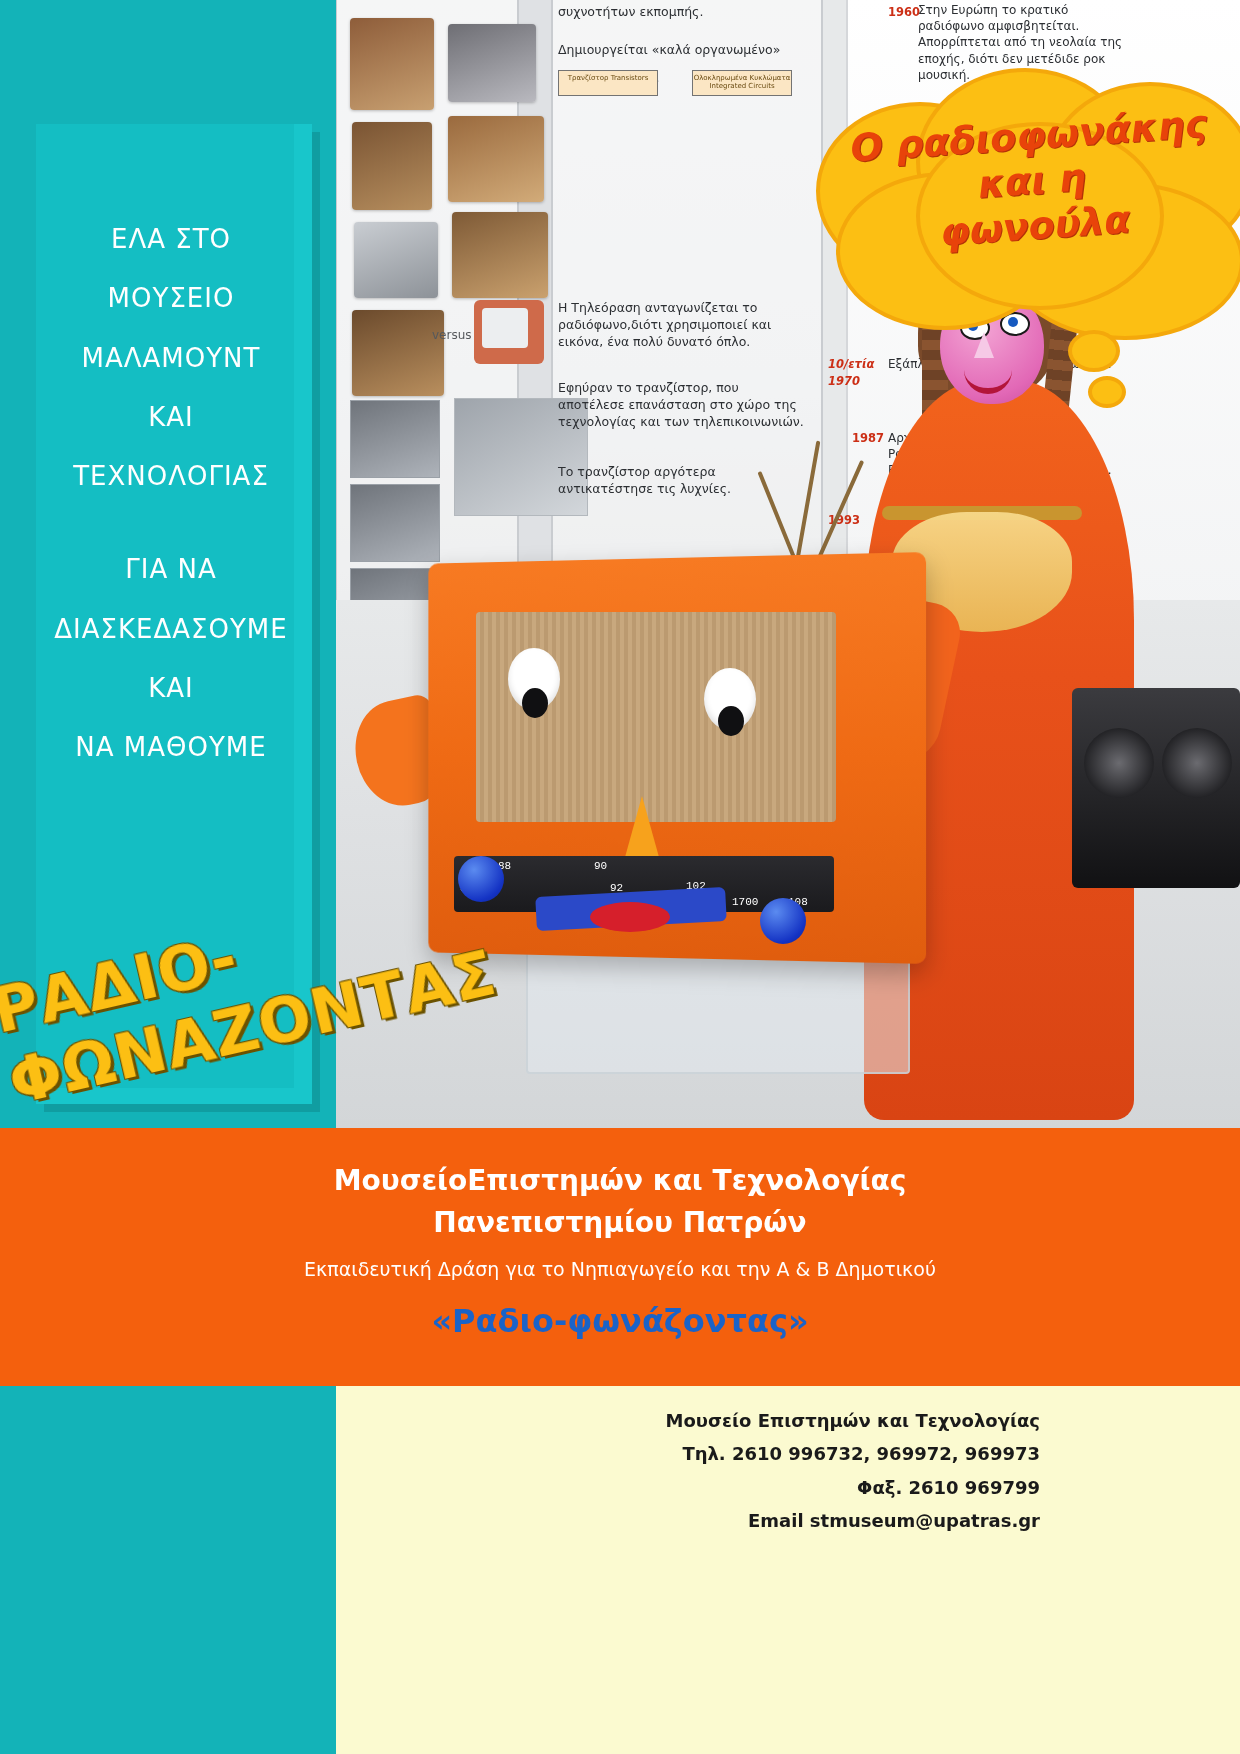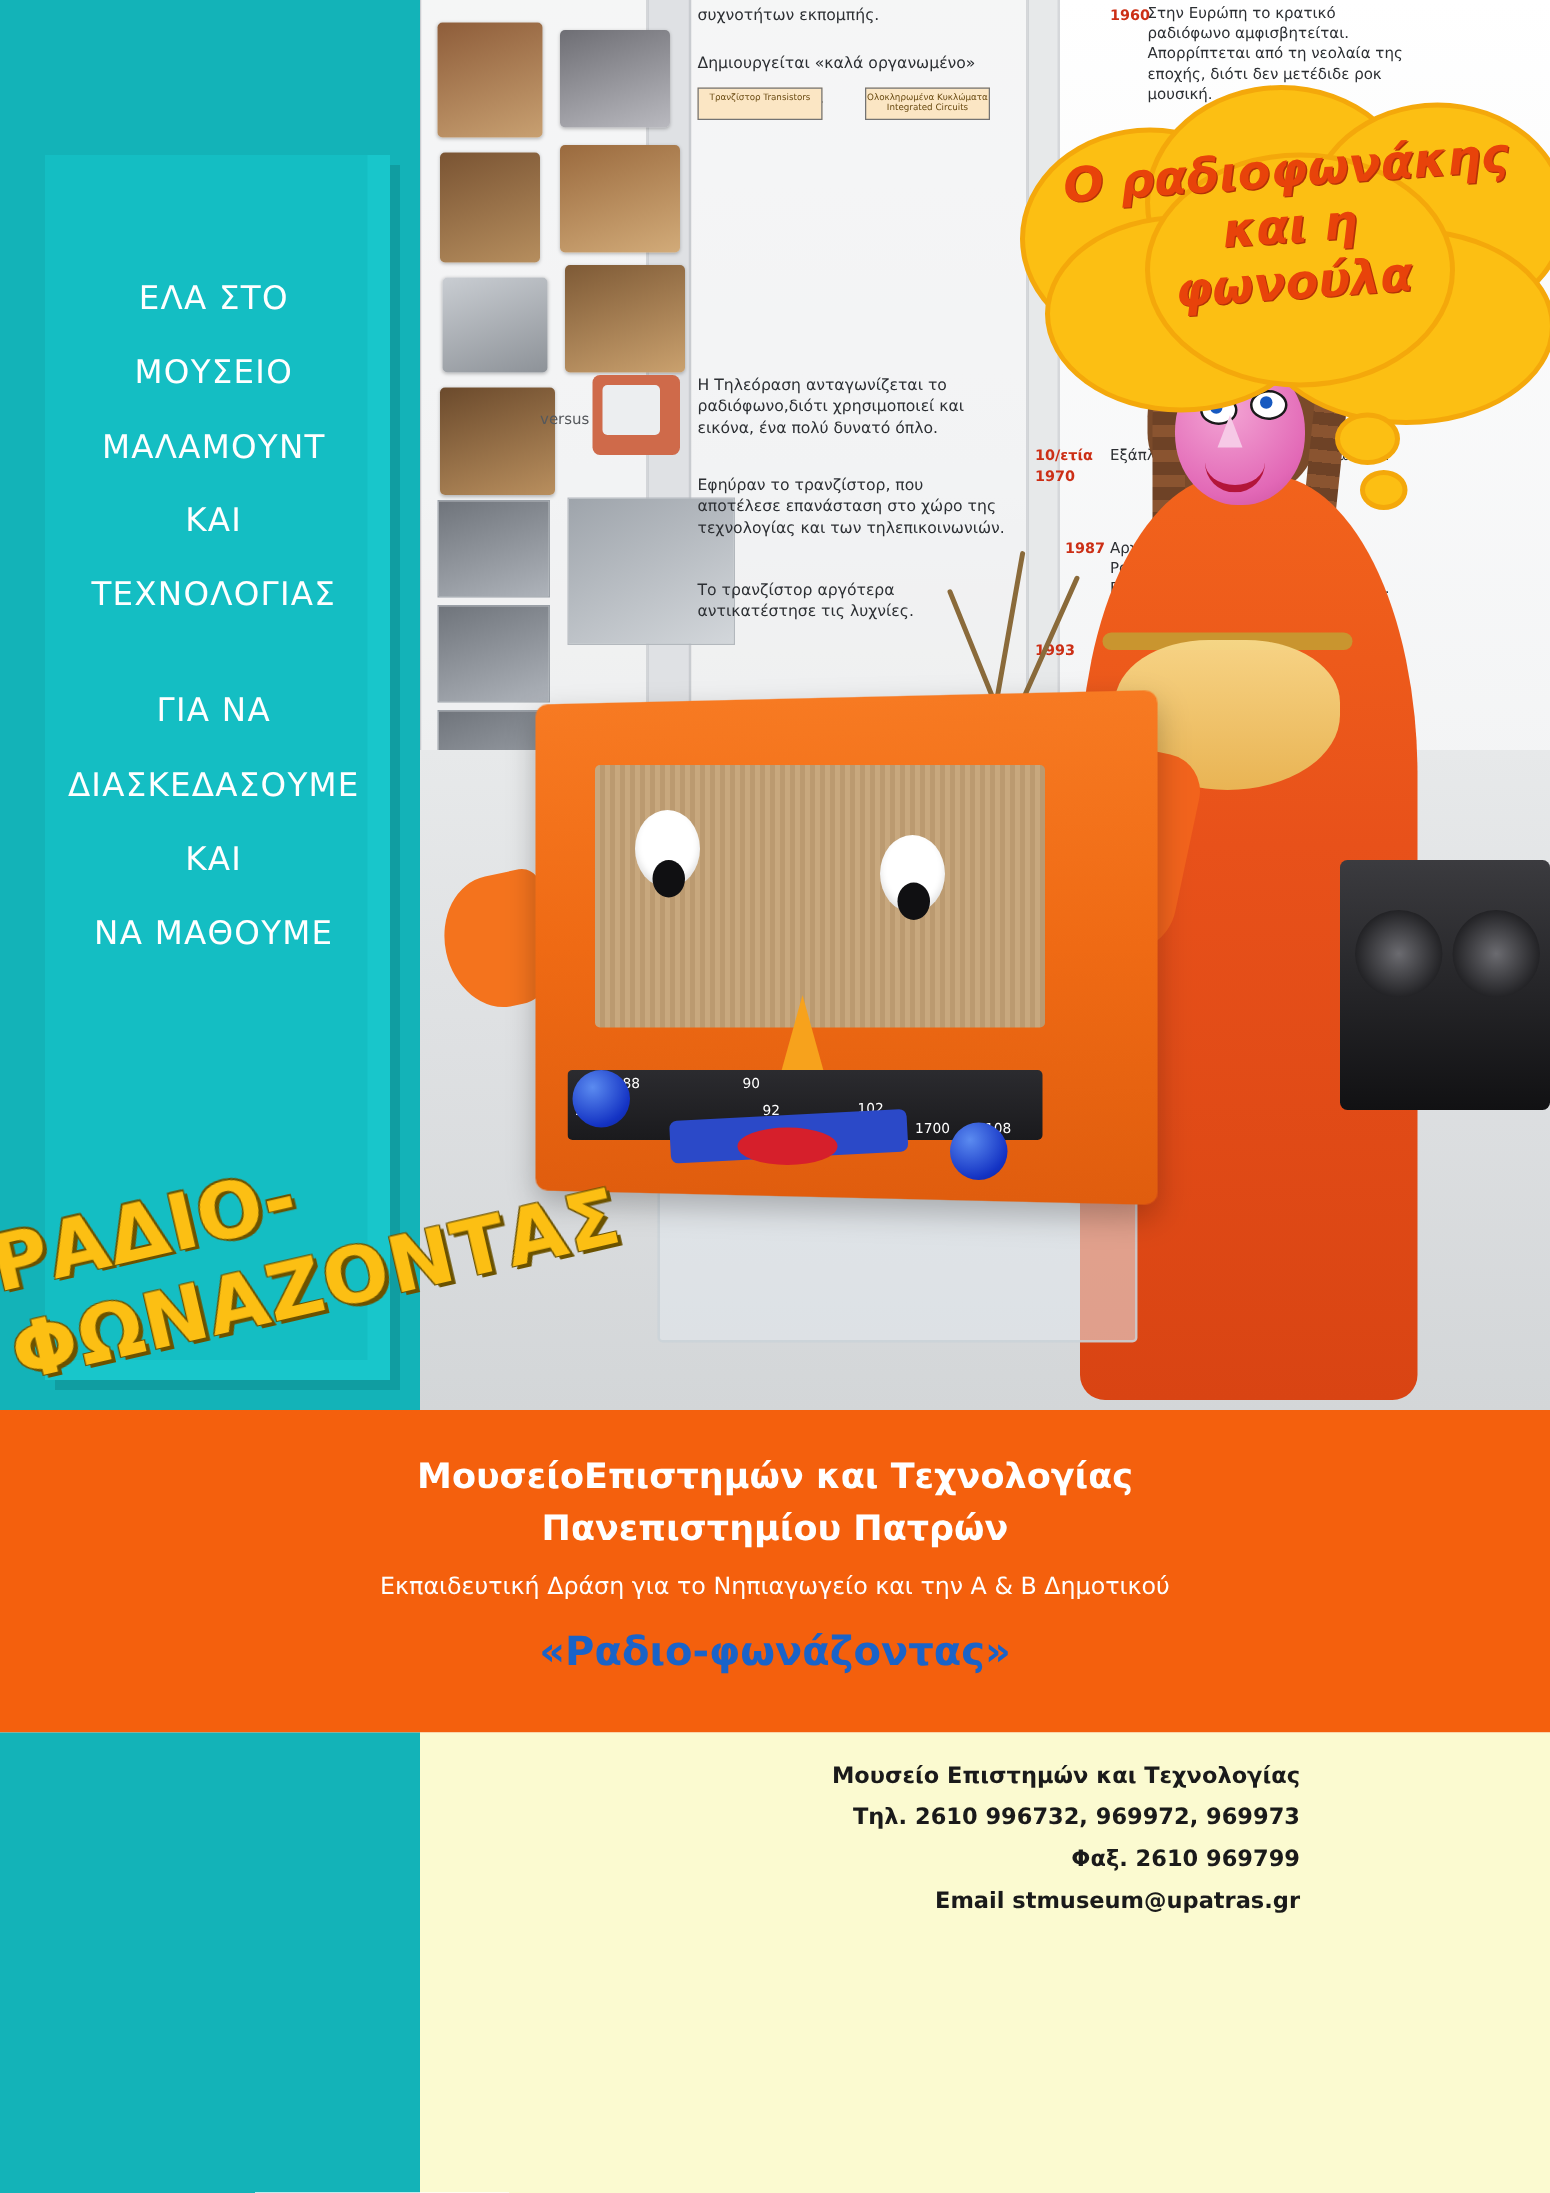--- a/index.html
+++ b/index.html
@@ -295,20 +295,21 @@
     border-bottom: 72px solid #f7a21c;
   }
   .robot-dial {
     position: absolute;
     left: 118px; top: 856px;
     width: 380px; height: 56px;
     background: linear-gradient(180deg,#2b2b2f,#1a1a1d);
     border-radius: 4px;
     color: #f0f0f0;
     font-size: 11px;
+    font-family: Liberation Mono, monospace;
   }
   .dial-mark {
     position: absolute;
     top: 4px;
     color: #ffffff;
     font-size: 11px;
   }
   .robot-mouth {
     position: absolute;
     left: 200px; top: 892px;
@@ -568,21 +569,21 @@
     <div class="panel-text pt-col-mid" style="top:380px;">Εφηύραν το τρανζίστορ, που αποτέλεσε επανάσταση στο χώρο της τεχνολογίας και των τηλεπικοινωνιών.</div>
     <div class="panel-text pt-col-mid" style="top:464px;">Το τρανζίστορ αργότερα αντικατέστησε τις λυχνίες.</div>
 
     <div class="panel-text pt-col-right" style="top:4px;">
       <span class="year-tag">1960</span>
     </div>
     <div class="panel-text pt-col-right" style="left:582px;top:2px;width:210px;">Στην Ευρώπη το κρατικό ραδιόφωνο αμφισβητείται. Απορρίπτεται από τη νεολαία της εποχής, διότι δεν μετέδιδε ροκ μουσική.</div>
     <div class="panel-text pt-col-right" style="left:572px;top:176px;width:220px;">Τα τρανζίστορ</div>
     <div class="panel-text pt-col-right" style="left:552px;top:196px;width:240px;">χρησιμοποιούνται πλέον στα περισσότερα ραδιόφωνα.</div>
     <div class="panel-text pt-col-right" style="left:552px;top:272px;width:240px;">Ραδιόφωνο και κασετόφωνο συνδυάζονται σε μια συσκευή.</div>
-    <div class="panel-text pt-col-right" style="left:492px;top:356px;width:56px;">
+    <div class="panel-text pt-col-right" style="left:492px;top:356px;width:56px;font-style:italic;">
       <span class="year-tag">10/ετία 1970</span>
     </div>
     <div class="panel-text pt-col-right" style="left:552px;top:356px;width:240px;">Εξάπλωση των στην μπάντα των FM.</div>
     <div class="panel-text pt-col-right" style="left:492px;top:430px;width:56px;text-align:right;">
       <span class="year-tag">1987</span>
     </div>
     <div class="panel-text pt-col-right" style="left:552px;top:430px;width:240px;">Αρχή έρευνας για το Ψηφιακό Ραδιόφωνο, στα πλαίσια του Ευρωπαϊκού Προγράμματος EUREKA.</div>
     <div class="panel-text pt-col-right" style="left:492px;top:512px;width:56px;">
       <span class="year-tag">1993</span>
     </div>

